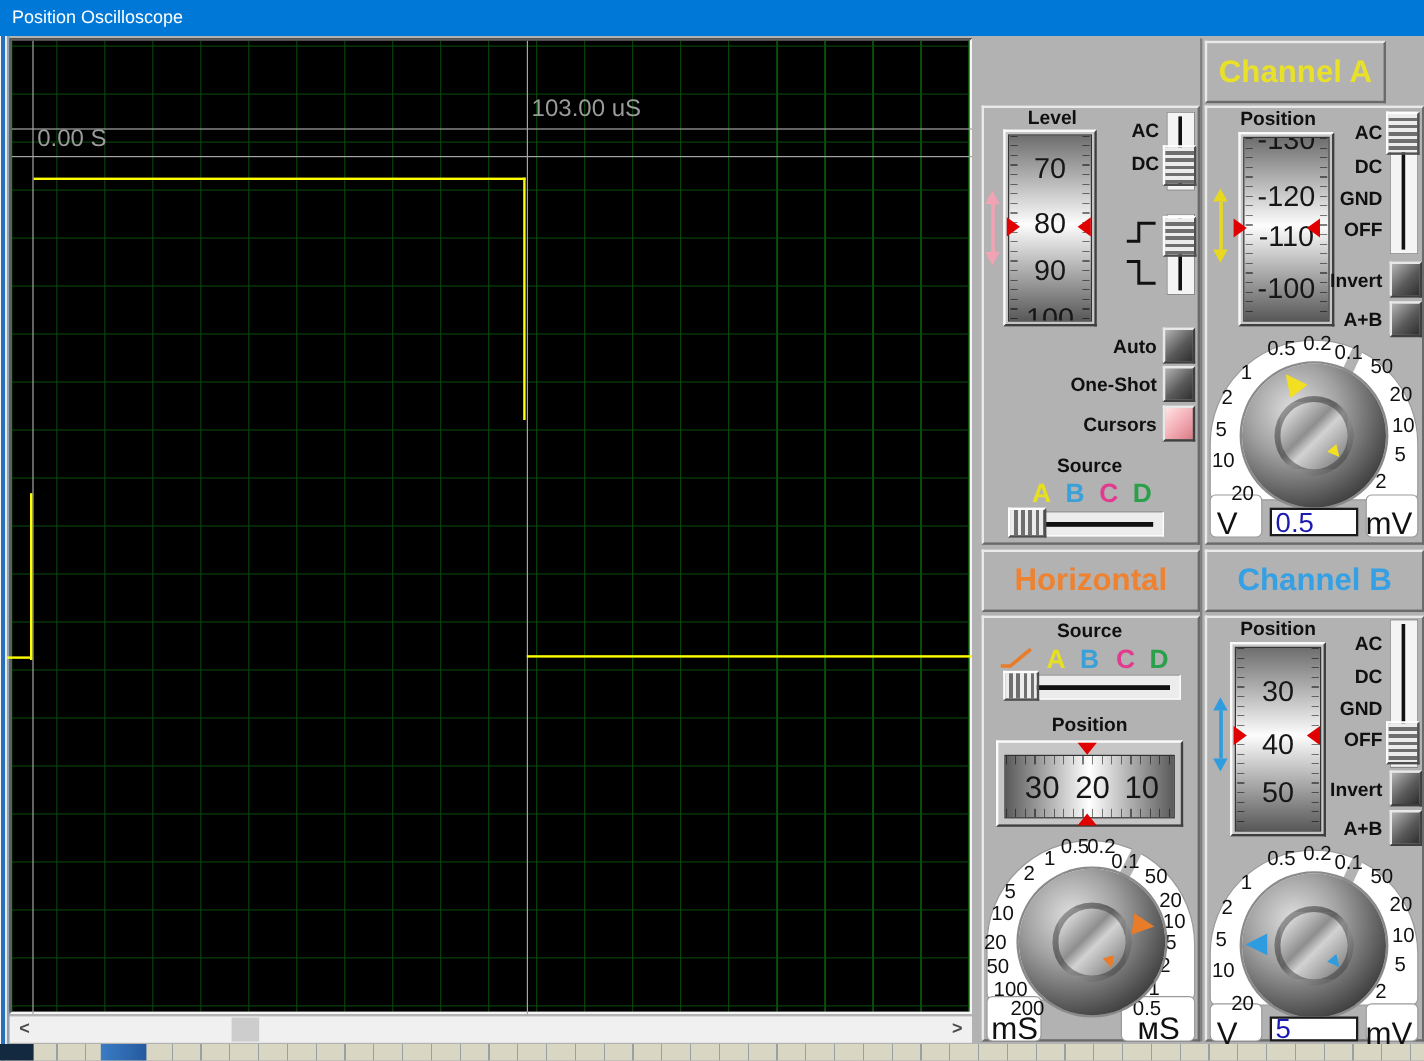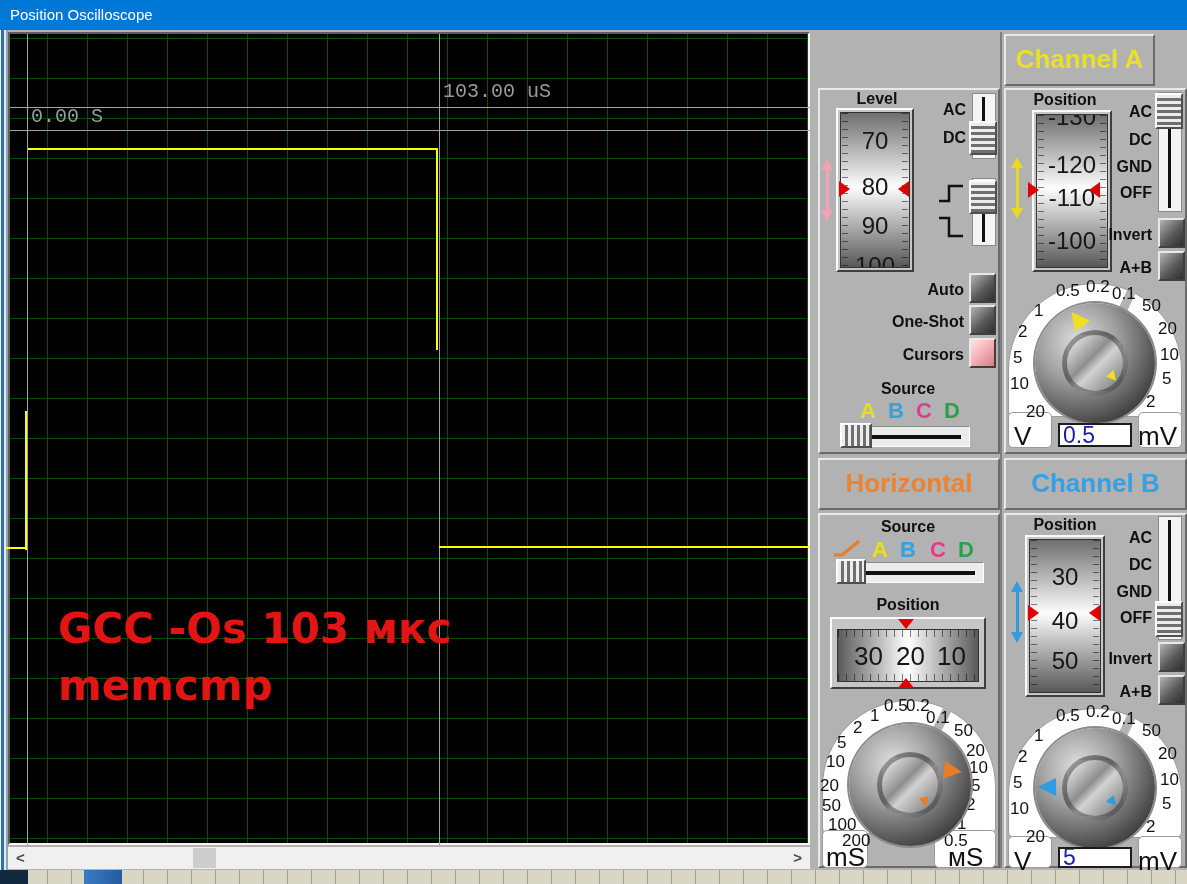--- a/index.html
+++ b/index.html
@@ -11,21 +11,21 @@
   
   .leftedge{position:absolute;left:0;top:30px;width:8px;height:854px;
             background:linear-gradient(90deg,#f8f8f8 0 1px,#2a70b8 1px 4px,#e8e8e8 4px 6px,#8fa4b0 6px 8px);}
   
   .scope{position:absolute;left:8px;top:32px;width:798px;height:809px;background-color:#000;
          border:2px solid;border-color:#5e5e5e #f5f5f5 #f5f5f5 #5e5e5e;
          background-image:repeating-linear-gradient(90deg,#0a4d0a 0 1px,transparent 1px 40px),
                           repeating-linear-gradient(180deg,#0a4d0a 0 1px,transparent 1px 40px);
          background-position:37px 4px,37px 4px;}
   .cursorline{position:absolute;background:#a4a4a4;}
-  .cursorlabel{position:absolute;color:#9b9b9b;font-size:20px;font-family:Liberation Mono, monospace;}
+  .cursorlabel{position:absolute;color:#9b9b9b;font-size:20px;font-family:Liberation Sans, sans-serif;}
   .trace{position:absolute;background:#ffff00;}
   .annot{position:absolute;left:58px;top:600px;color:#e31414;font-weight:bold;font-size:42px;
          line-height:57px;font-family:"DejaVu Sans",sans-serif;}
   
   .hscroll{position:absolute;left:8px;top:847px;width:802px;height:22px;background:#f0f0f0;}
   .scrarrow{position:absolute;top:1px;color:#4a4a4a;font-size:15px;font-weight:bold;line-height:20px;}
   .scrthumb{position:absolute;left:185px;top:1px;width:23px;height:20px;background:#cdcdcd;}
   
   .bstrip{position:absolute;left:0;top:870px;width:1187px;height:14px;background:#d9d6c3;
           background-image:repeating-linear-gradient(90deg,transparent 0 23px,#98a0a4 23px 24px);}
@@ -115,24 +115,20 @@
   <div class="cursorline" style="left:10px;top:130px;width:800px;height:1px;"></div>
   <div class="cursorlabel" style="left:31px;top:105px;">0.00 S</div>
   <div class="cursorlabel" style="left:443px;top:80px;">103.00 uS</div>
 
   <div class="trace" style="left:28px;top:148px;width:410px;height:2px;"></div>
   <div class="trace" style="left:436px;top:148px;width:2px;height:202px;"></div>
   <div class="trace" style="left:25px;top:411px;width:2px;height:139px;"></div>
   <div class="trace" style="left:6px;top:547px;width:20px;height:2px;"></div>
   <div class="trace" style="left:439px;top:546px;width:371px;height:2px;"></div>
 
-  <div class="annot">
-    <div>GCC -Os  103 мкс</div>
-    <div>memcmp</div>
-  </div>
 
   <div class="hscroll">
     <span class="scrarrow" style="left:8px;">&lt;</span>
     <span class="scrarrow" style="right:8px;">&gt;</span>
     <div class="scrthumb"></div>
   </div>
 
   <div class="bstrip"></div>
   <div class="bdark"></div>
   <div class="bblue"></div>

